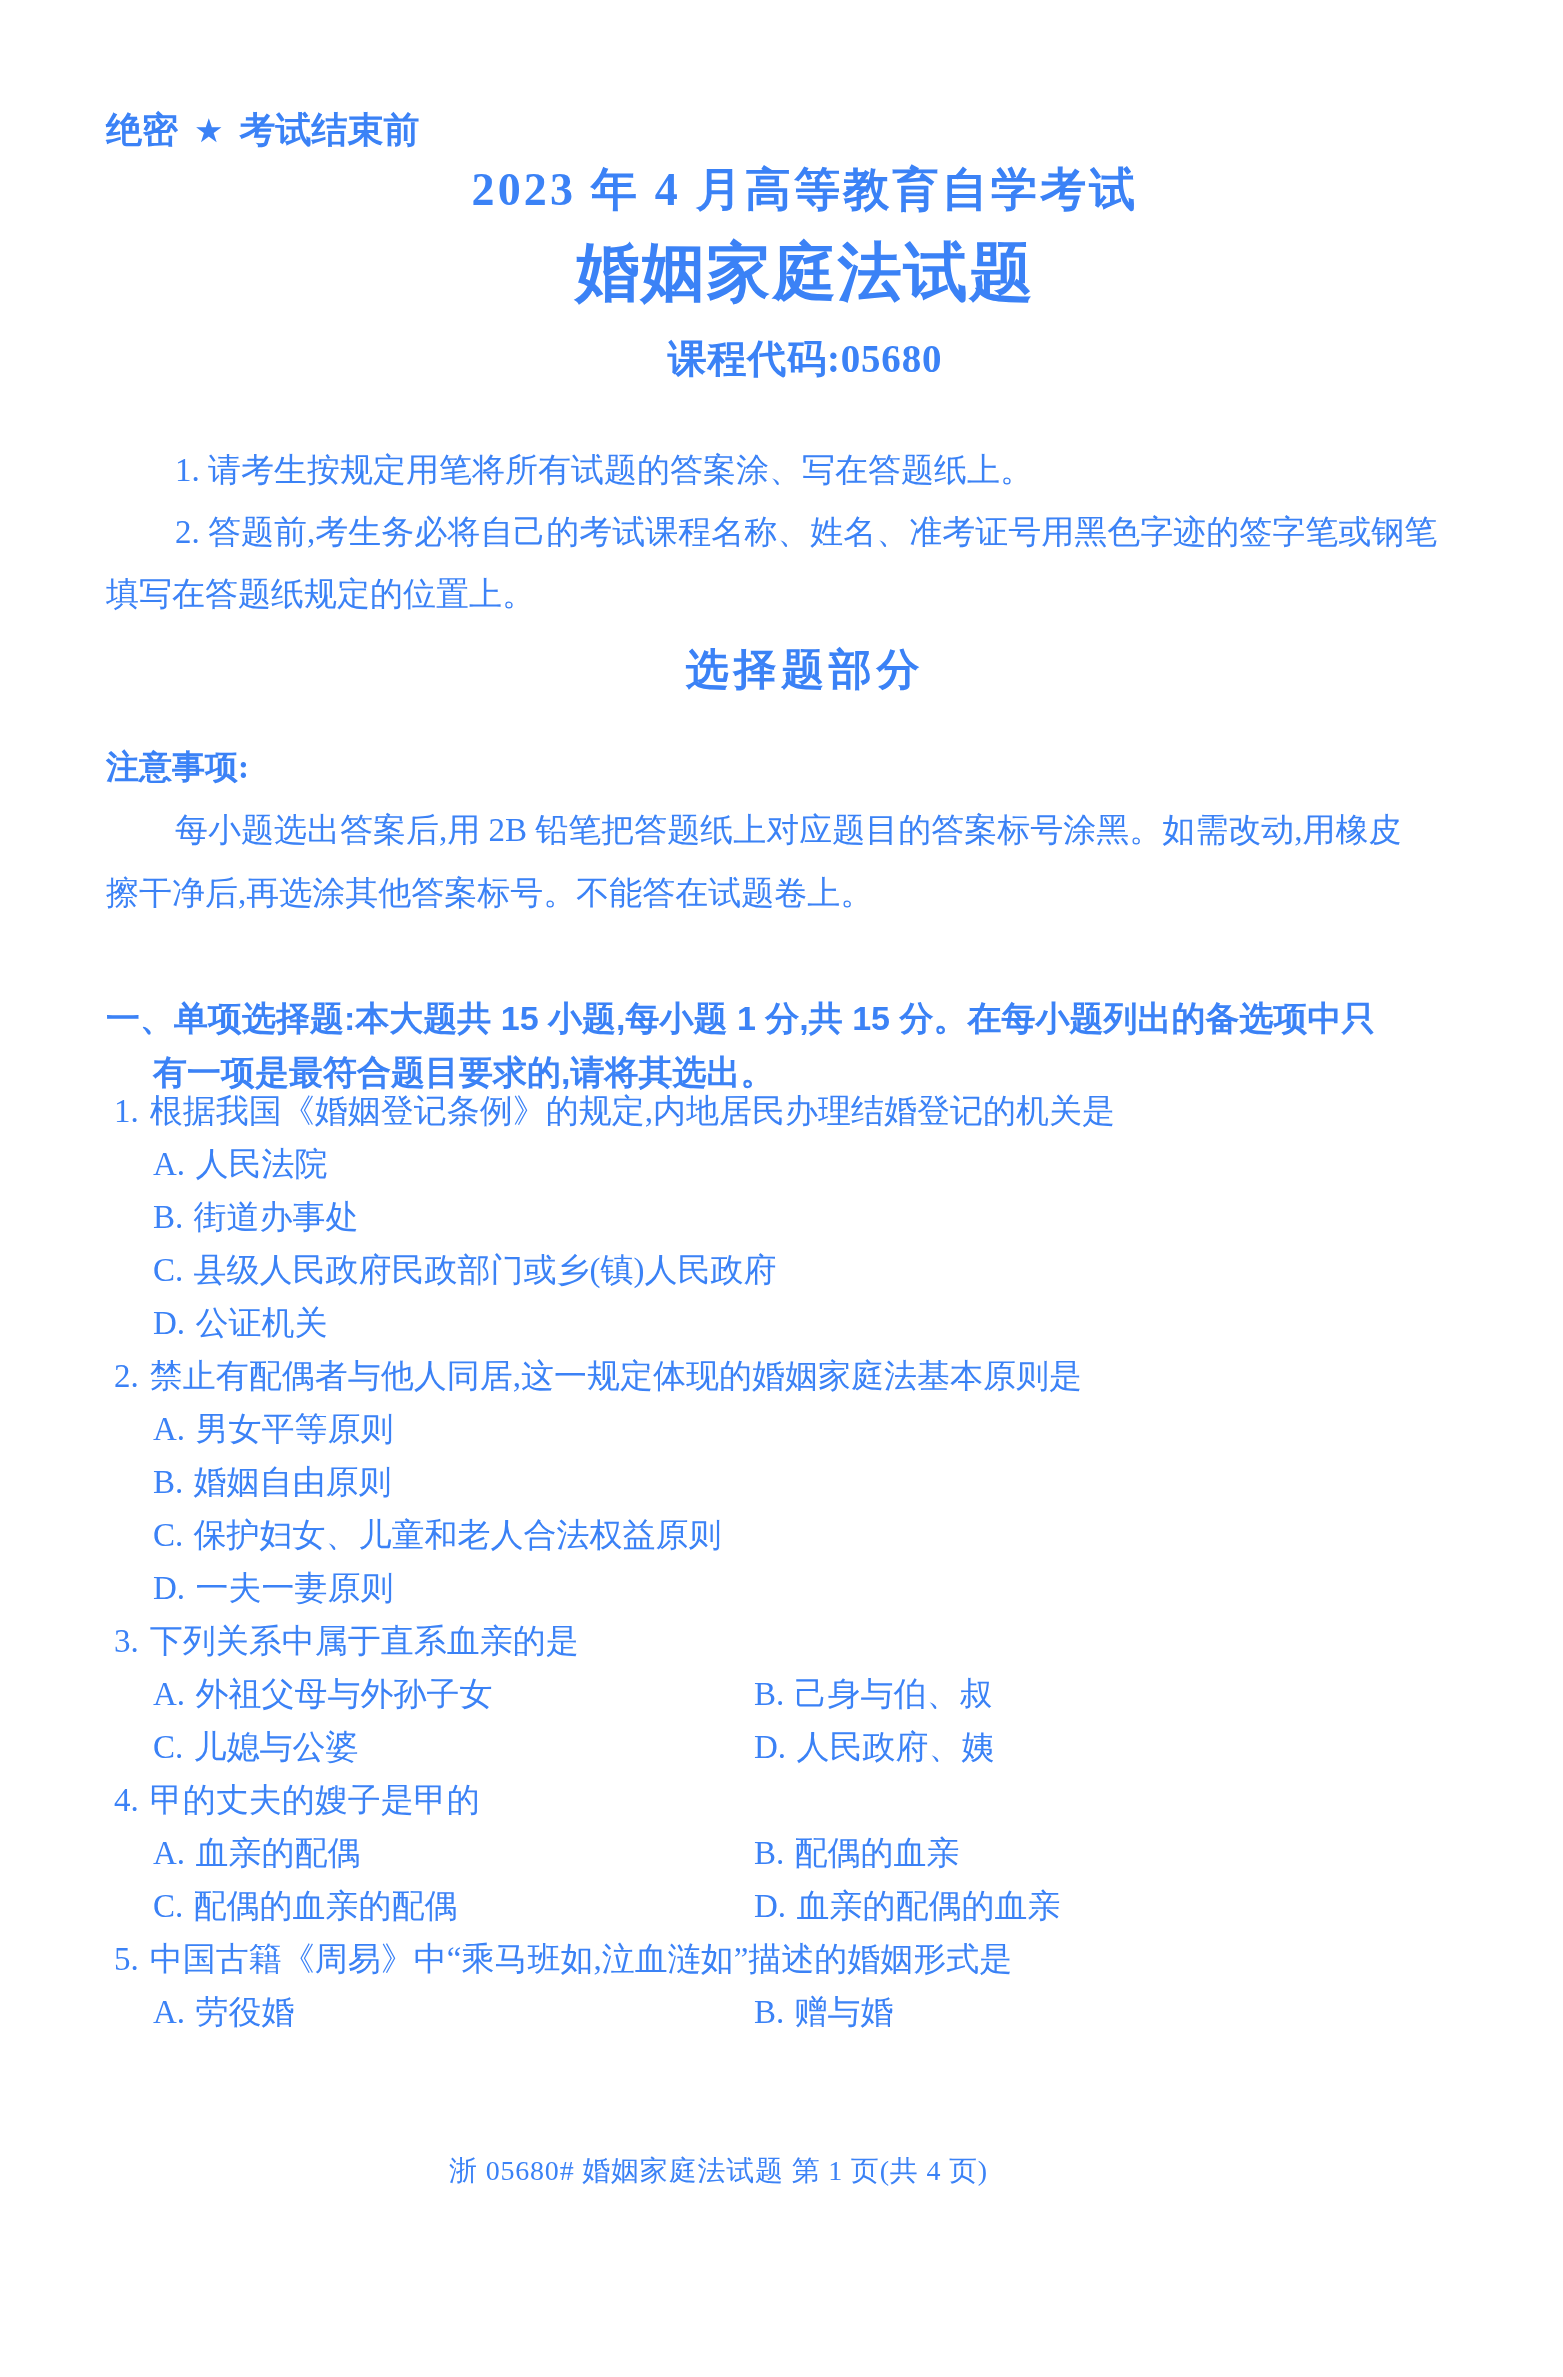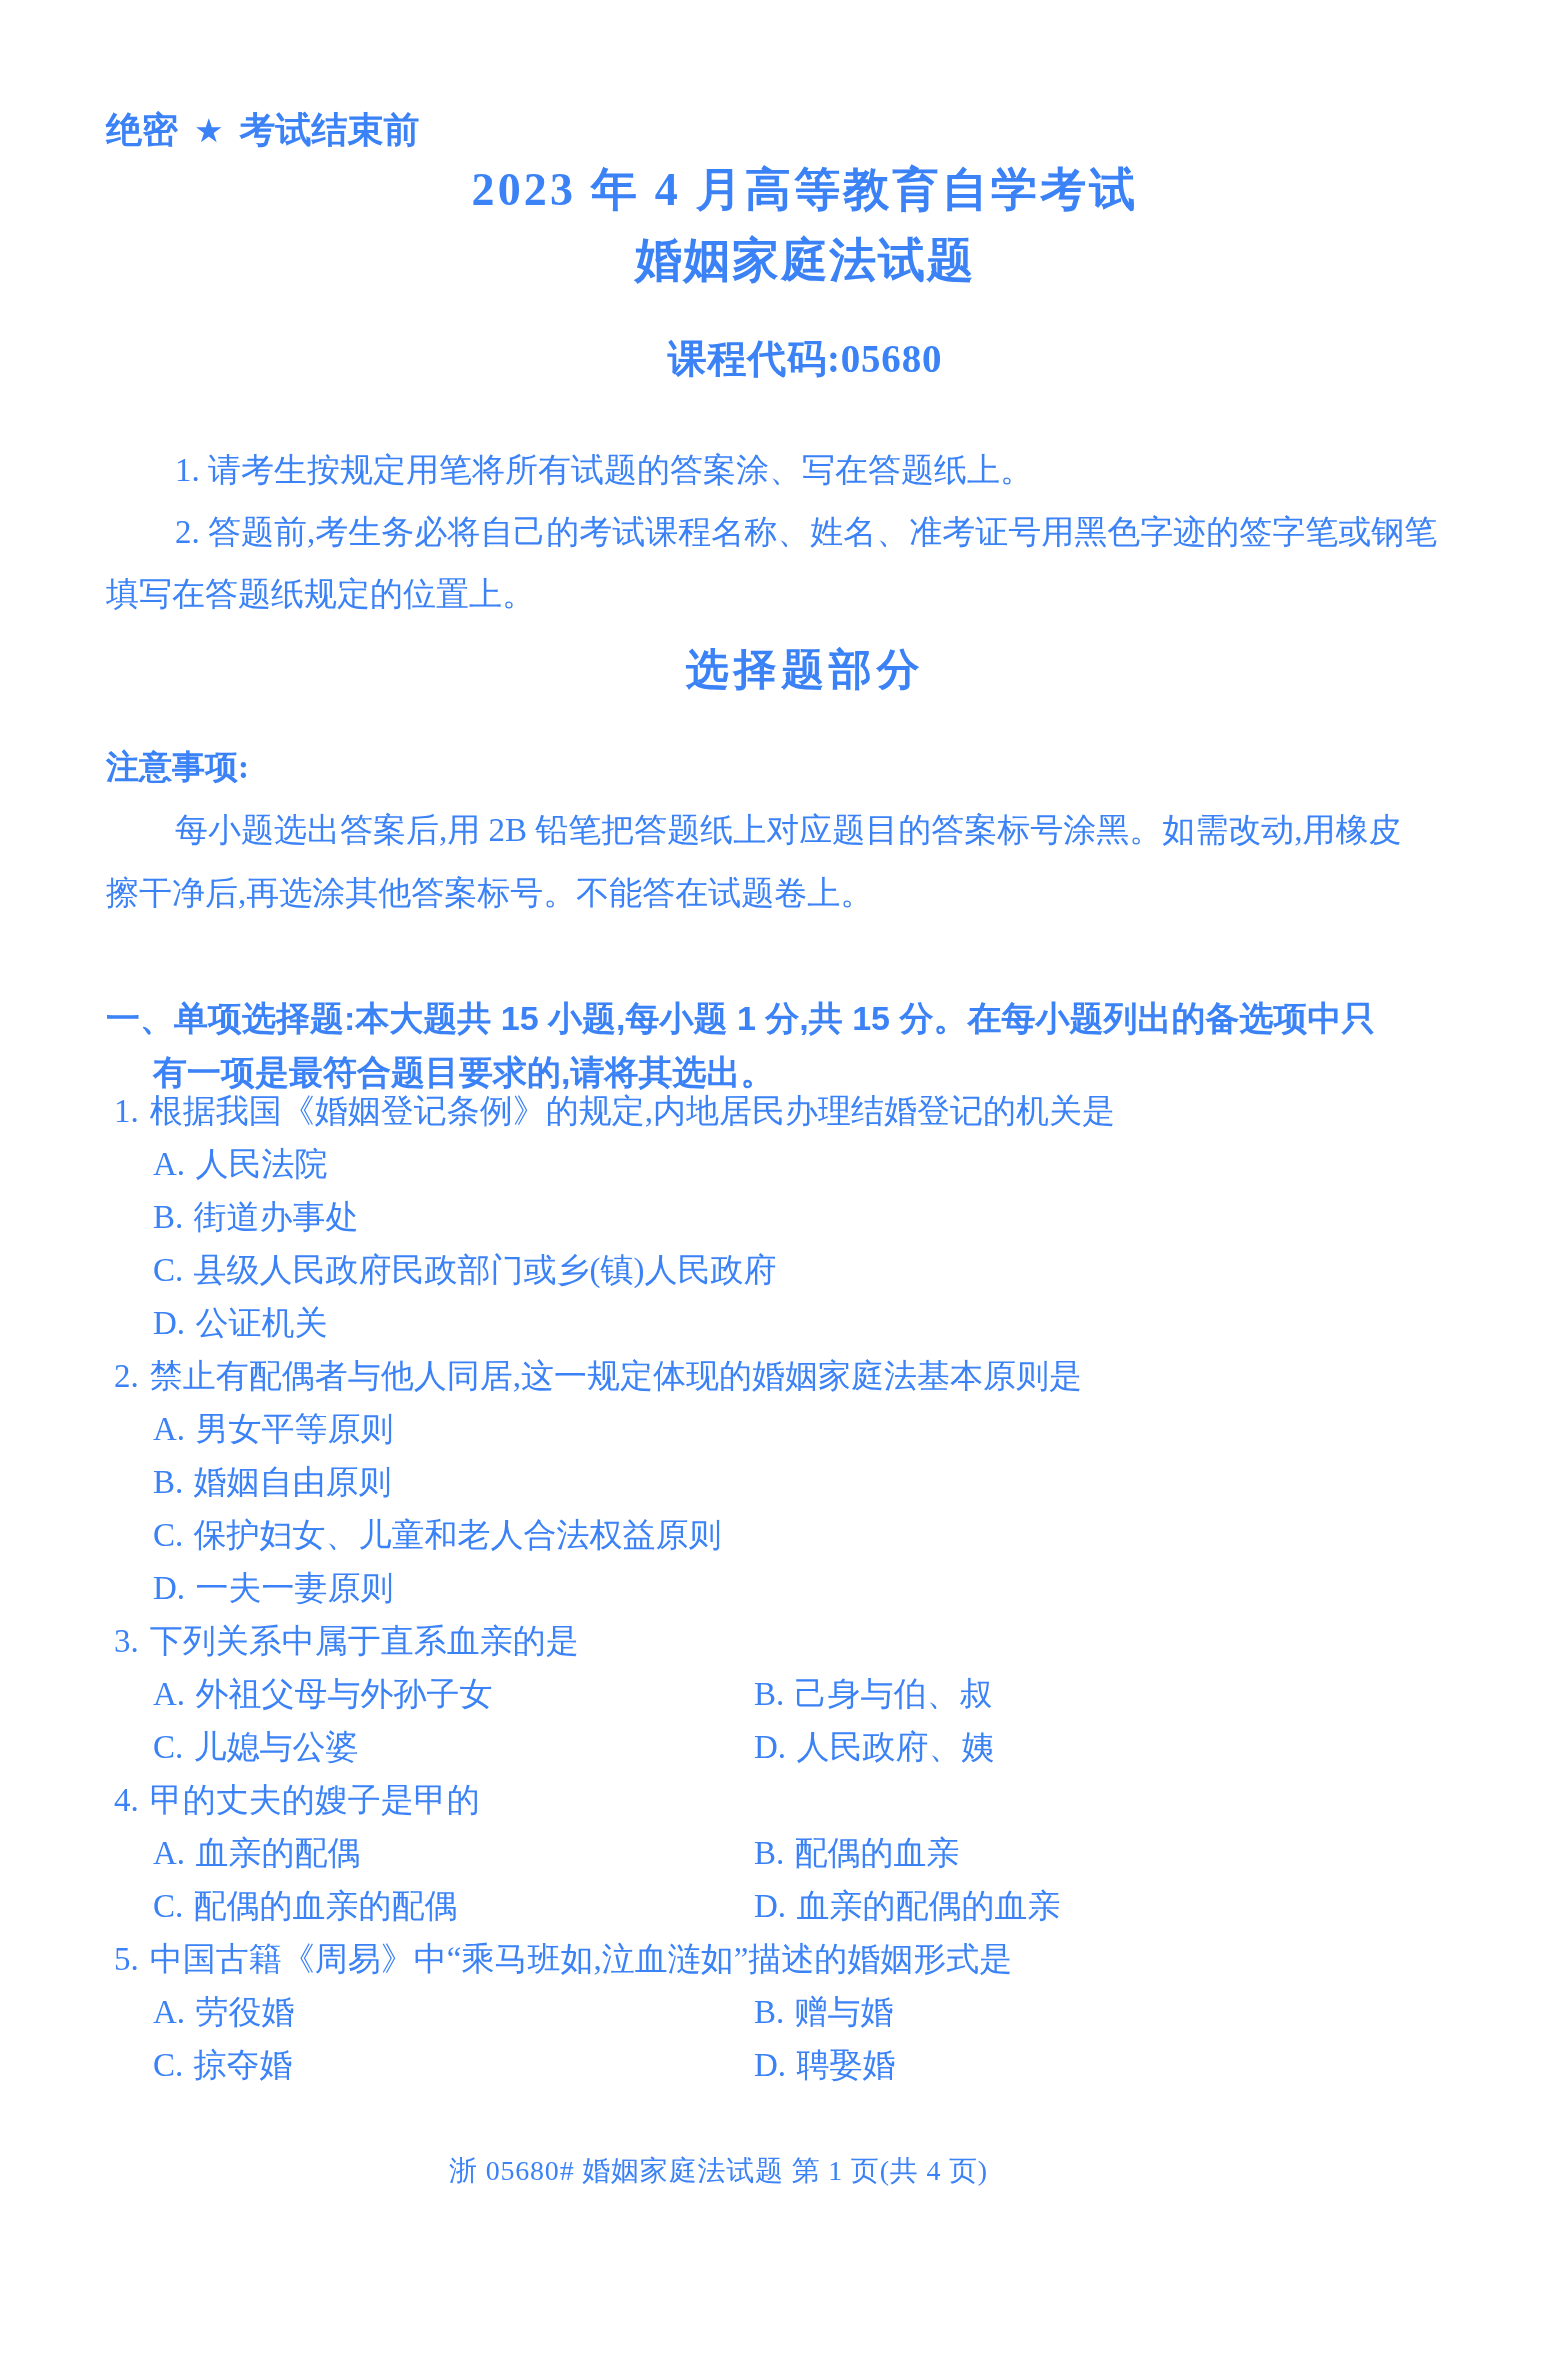--- a/index.html
+++ b/index.html
@@ -19,21 +19,21 @@
   .classification {
     position:absolute; left:106px; top:106px;
     font-size:36px; font-weight:bold;
     white-space:nowrap;
   }
   .classification .star { display:inline-block; margin:0 16px; font-size:33px; }
 
   
   .c-line { position:absolute; left:0; width:100%; padding-left:46px; box-sizing:border-box; text-align:center; white-space:nowrap; }
   .title1 { top:159px; font-size:46px; font-weight:bold; letter-spacing:3.2px; }
-  .title2 { top:229px; font-size:47px; font-weight:bold; letter-spacing:1.6px; }
+  .title2 { top:229px; font-size:64px; font-weight:bold; letter-spacing:1.6px; }
   .course { top:332px; font-size:39px; font-weight:bold; letter-spacing:0.8px; }
 
   
   .instructions { position:absolute; left:106px; right:57px; top:439px; font-size:33px; line-height:62px; }
   .instructions p { margin:0; }
   .indent2 { text-indent:69px; }
 
   
   .section-title {
     position:absolute; top:641px;
@@ -184,28 +184,20 @@
         <span class="q-num">5.</span><span>中国古籍《周易》中“乘马班如,泣血涟如”描述的婚姻形式是</span>
       </div>
       <div class="opt-row">
         <div class="cell-a line">
           <span class="opt-label">A.</span><span>劳役婚</span>
         </div>
         <div class="cell-b line">
           <span class="opt-label">B.</span><span>赠与婚</span>
         </div>
       </div>
-      <div class="opt-row">
-        <div class="cell-a line">
-          <span class="opt-label">C.</span><span>掠夺婚</span>
-        </div>
-        <div class="cell-b line">
-          <span class="opt-label">D.</span><span>聘娶婚</span>
-        </div>
-      </div>
     </div>
 
   </div>
 
   <div class="footer">浙 05680# 婚姻家庭法试题 第 1 页(共 4 页)</div>
 
 </div>
 
 
 </body></html>

